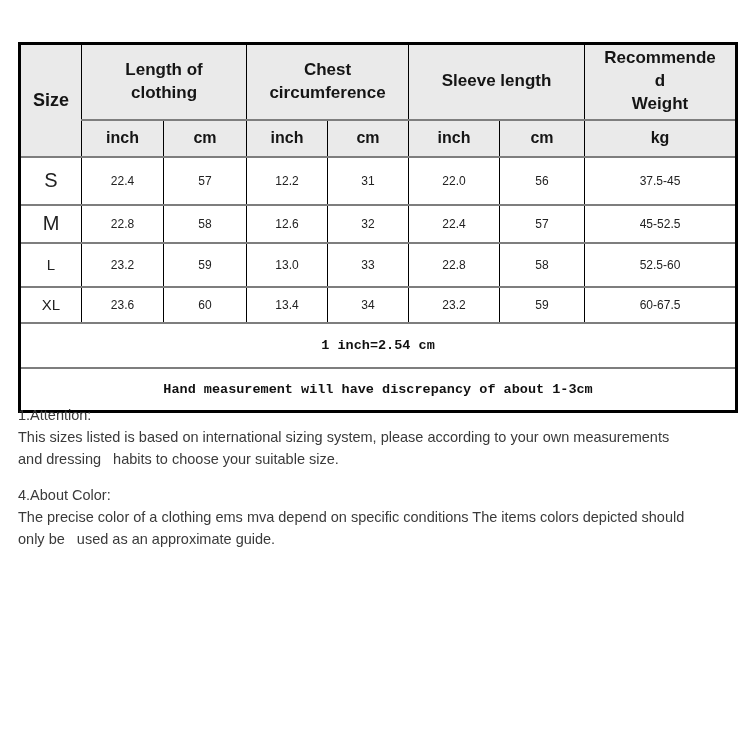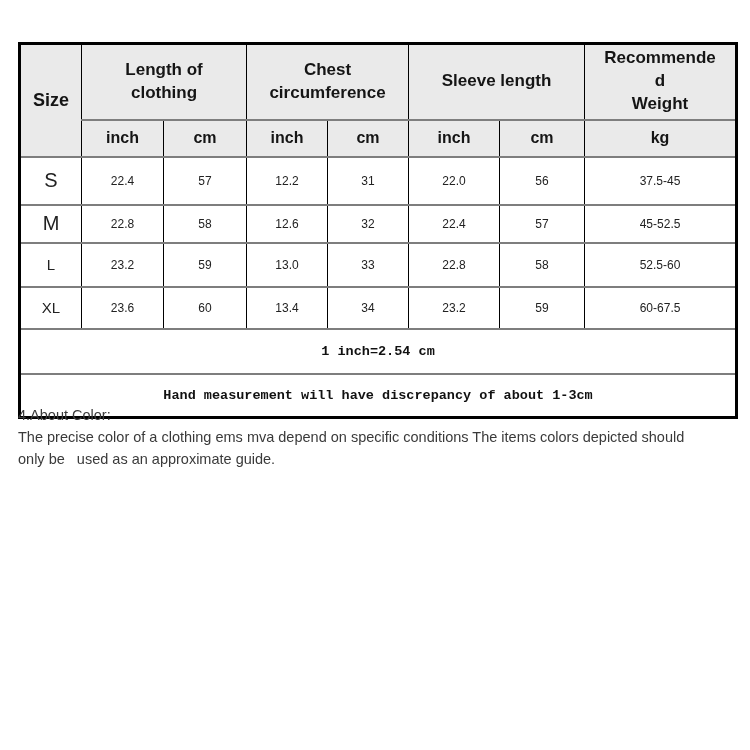--- a/index.html
+++ b/index.html
@@ -25,21 +25,21 @@
   th.size-head{font-size:18px;}
   tr.unit-row th{font-weight:bold;font-size:16px;}
   .size-table td{background:#ffffff;font-size:12px;color:#222222;}
   td.size-cell{font-size:20px;}
   tr.row-l td.size-cell,tr.row-xl td.size-cell{font-size:15px;}
   tr.head-row{height:76px;}
   tr.unit-row{height:37px;}
   tr.row-s{height:48px;}
   tr.row-m{height:38px;}
   tr.row-l{height:44px;}
-  tr.row-xl{height:42px;}
+  tr.row-xl{height:36px;}
   tr.foot-row-1{height:45px;}
   tr.foot-row-2{height:44px;}
   tr.foot-row-1 td,tr.foot-row-2 td{
     font-family:"Liberation Mono","DejaVu Sans Mono",monospace;
     font-weight:bold;font-size:13.5px;white-space:pre;color:#111111;
   }
   
   .notes{position:absolute;left:18px;top:404px;width:732px;}
   .note{
     font-size:14.5px;line-height:22px;color:#3a3a3a;
@@ -126,16 +126,19 @@
     <tr class="foot-row-1">
       <td colspan="8">1 inch=2.54 cm</td>
     </tr>
     <tr class="foot-row-2">
       <td colspan="8">Hand measurement will have discrepancy of about 1-3cm</td>
     </tr>
   </tbody>
 </table>
 
 <div class="notes">
+  <div class="note">1.Attention:
+This sizes listed is based on international sizing system, please according to your own measurements
+and dressing   habits to choose your suitable size.</div>
   <div class="note">4.About Color:
 The precise color of a clothing ems mva depend on specific conditions The items colors depicted should
 only be   used as an approximate guide.</div>
 </div>
 
 </body></html>

